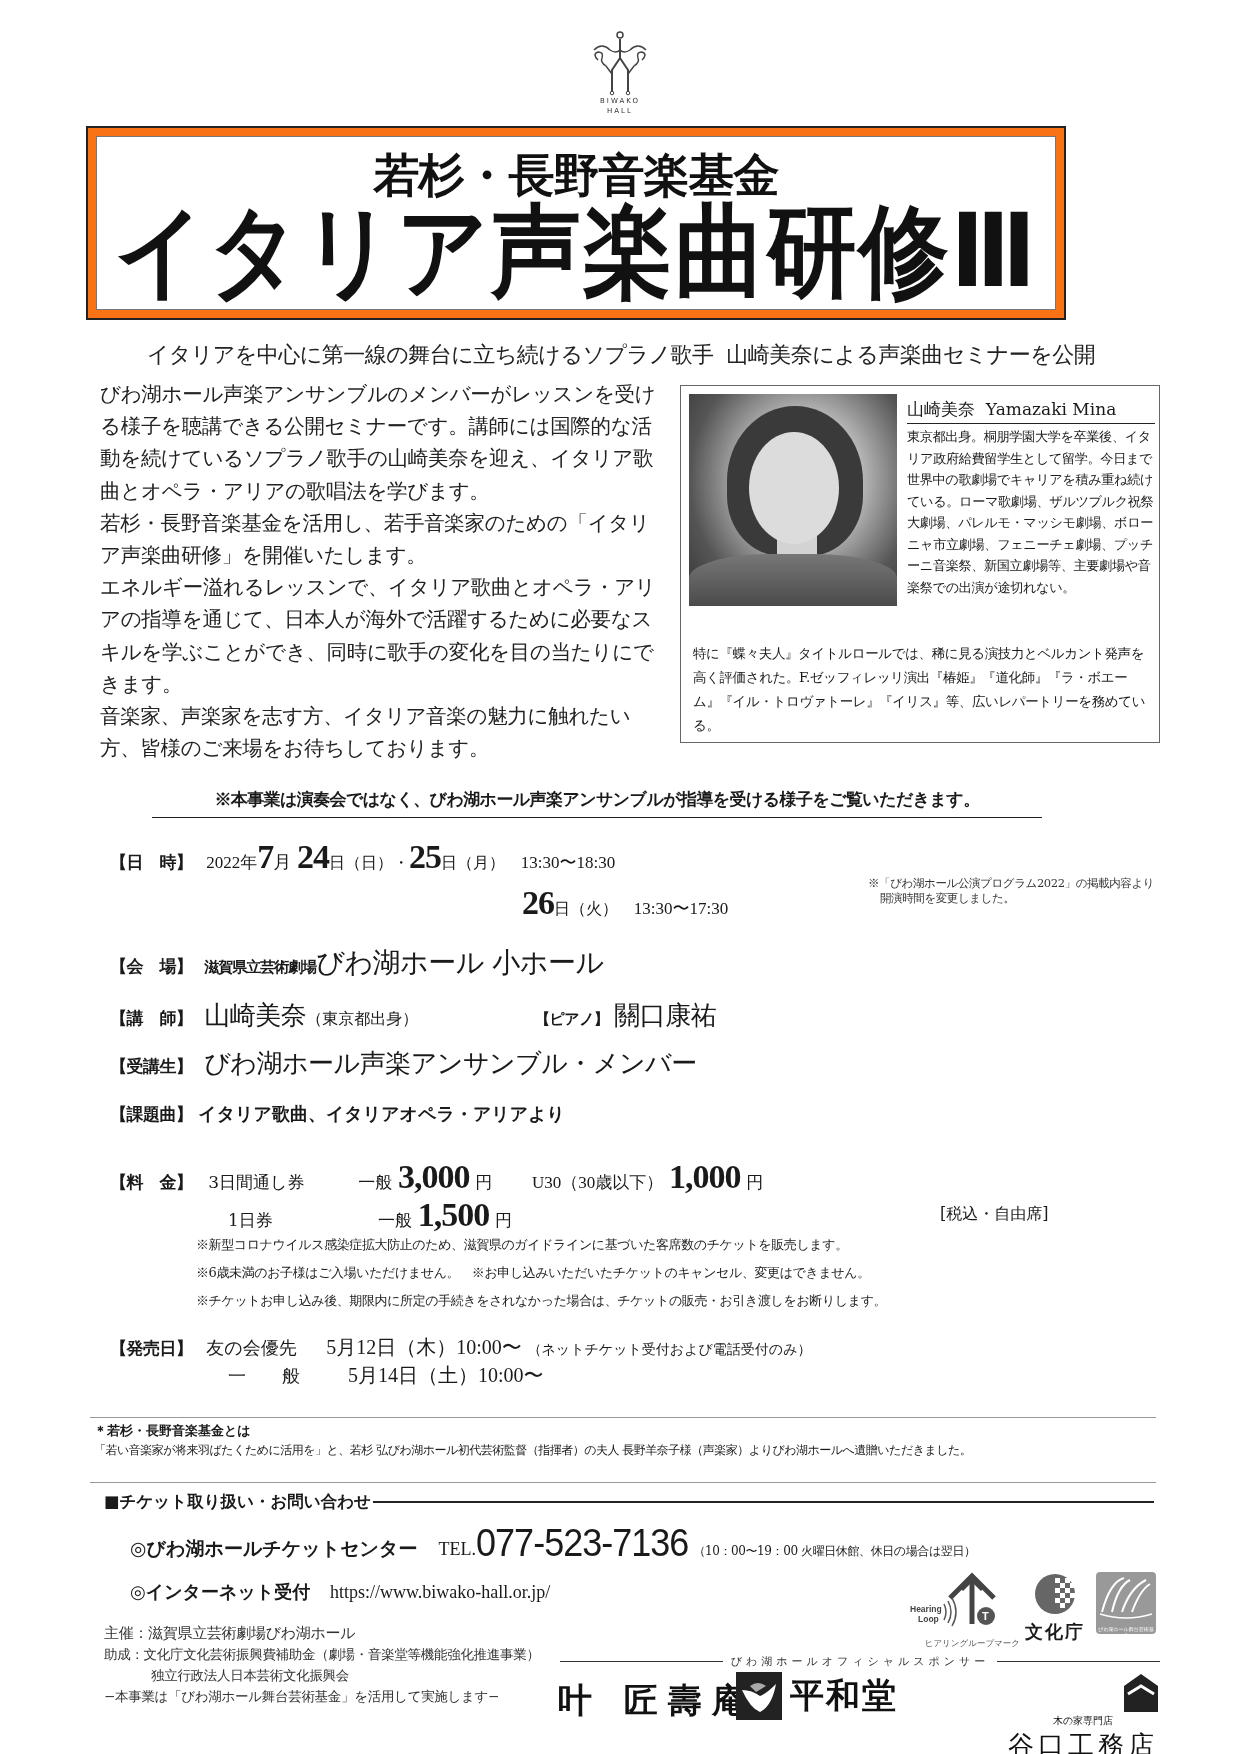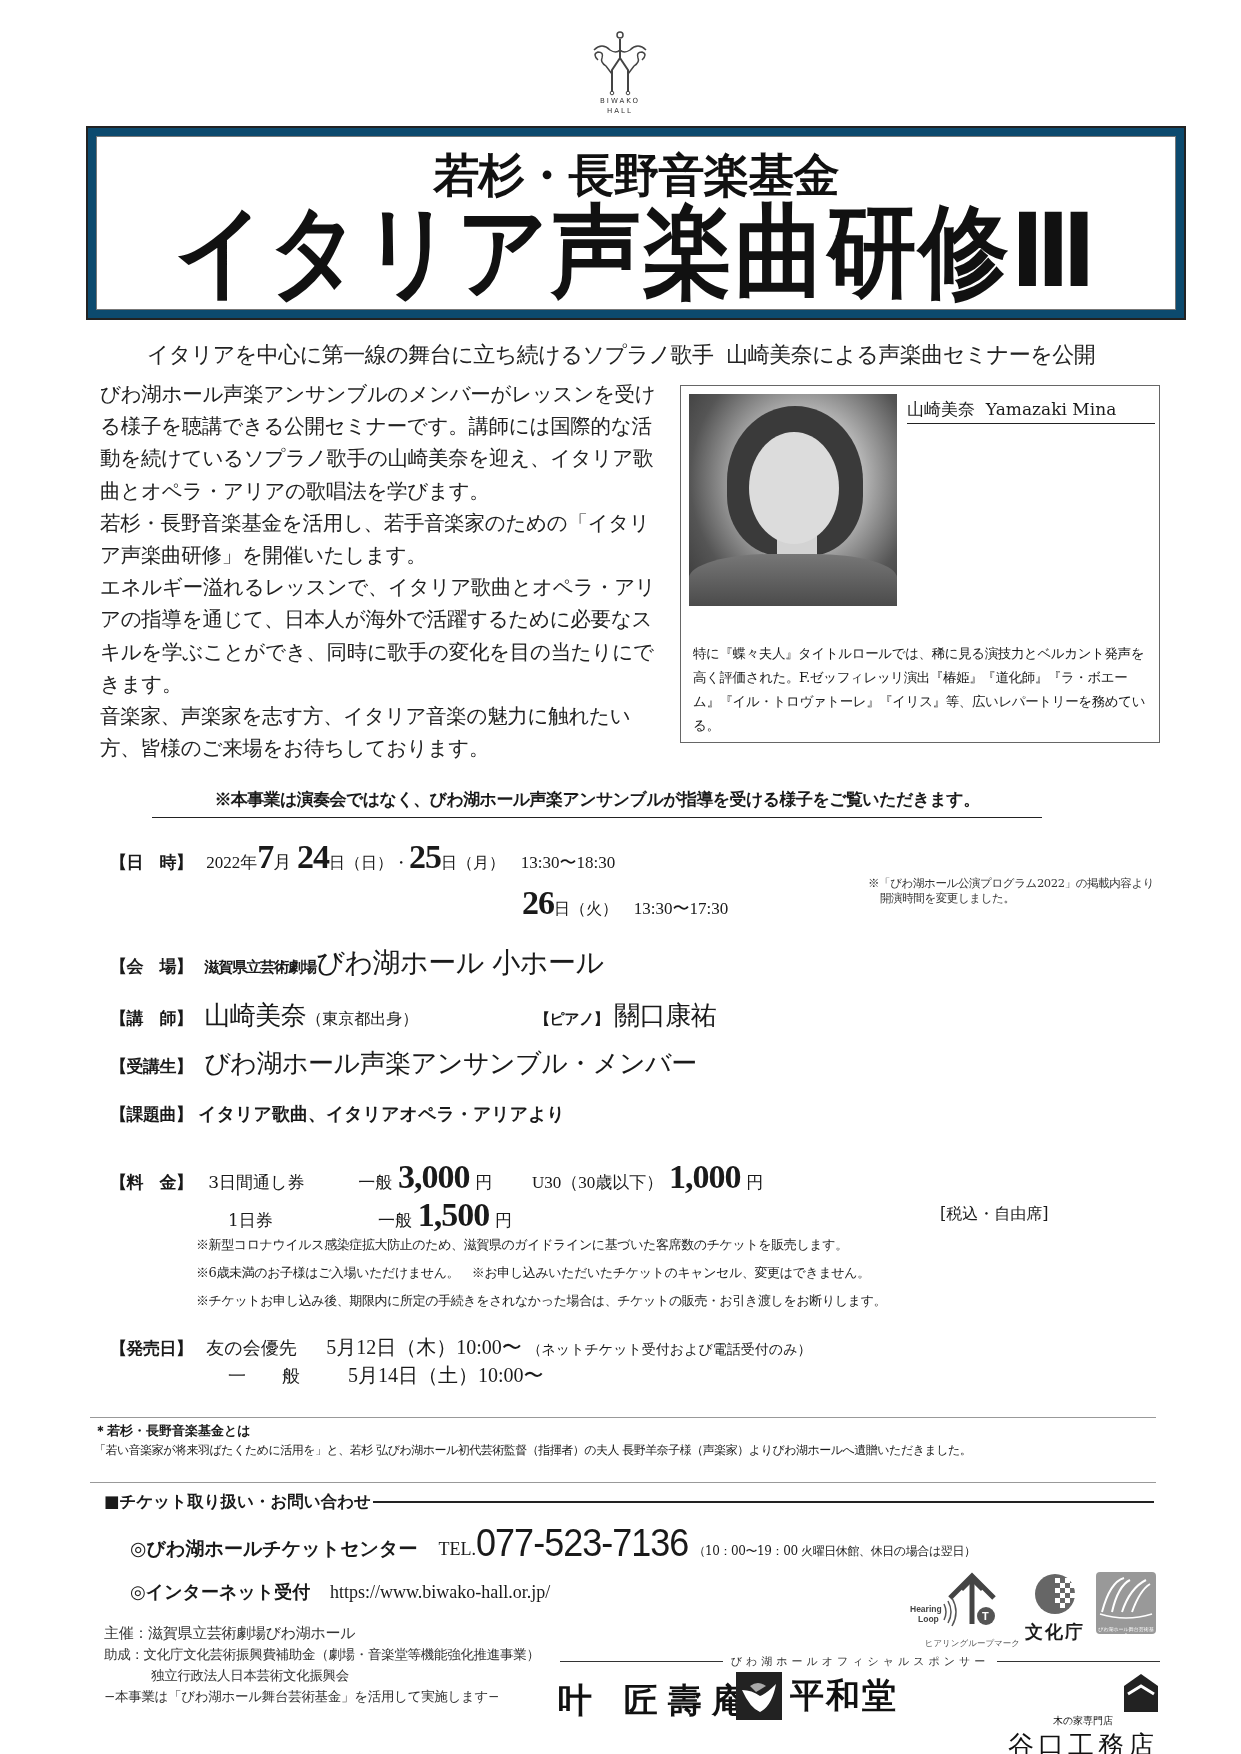--- a/index.html
+++ b/index.html
@@ -6,21 +6,21 @@
   html, body { width: 1241px; height: 1754px; background: #fff; }
   body { position: relative; font-family: "DejaVu Serif", "Liberation Serif", serif; color: #1a1a1a; overflow: hidden; }
   .abs { position: absolute; }
 
   
   #logo { left: 580px; top: 30px; width: 80px; height: 92px; text-align: center; }
   #logo svg { display: block; margin: 0 auto; }
   #logo .lt { font-family: "DejaVu Sans", sans-serif; font-size: 7px; letter-spacing: 2px; color: #333; line-height: 10px; }
 
   
-  #title-box { left: 86px; top: 126px; width: 1100px; height: 194px; background: #0c4a6e; border: 2px solid #222; padding: 8px; }
+  #title-box { left: 86px; top: 126px; width: 980px; height: 194px; background: #f97316; border: 2px solid #222; padding: 8px; }
   #title-box .inner { width: 100%; height: 100%; background: #fff; border: 1px solid #777; text-align: center; }
   #title-sub { font-family: "DejaVu Sans", sans-serif; font-weight: bold; font-size: 46px; letter-spacing: -1px; padding-top: 10px; line-height: 56px; color: #111; }
   #title-main { font-family: "DejaVu Sans", sans-serif; font-weight: bold; font-size: 90px; line-height: 96px; letter-spacing: 2px; color: #111; transform: scaleY(1.12); }
 
   #tagline { left: 76px; top: 340px; width: 1090px; text-align: center; font-family: Liberation Mono, monospace; font-size: 22px; color: #222; letter-spacing: -0.5px; }
 
   
   #intro { left: 100px; top: 378px; width: 560px; font-size: 20.5px; line-height: 32.2px; color: #222; letter-spacing: -0.3px; }
   #intro p { margin: 0; }
 
@@ -113,20 +113,21 @@
 <div id="profile" class="abs">
   <div id="photo">
     <div class="hair"></div>
     <div class="neck"></div>
     <div class="face"></div>
     <div class="dress"></div>
   </div>
   <div id="prof-name">
     <span>山崎美奈</span>&nbsp;&nbsp;<span>Yamazaki Mina</span>
   </div>
+  <div id="prof-bio1">東京都出身。桐朋学園大学を卒業後、イタリア政府給費留学生として留学。今日まで世界中の歌劇場でキャリアを積み重ね続けている。ローマ歌劇場、ザルツブルク祝祭大劇場、パレルモ・マッシモ劇場、ボローニャ市立劇場、フェニーチェ劇場、プッチーニ音楽祭、新国立劇場等、主要劇場や音楽祭での出演が途切れない。</div>
   <div id="prof-bio2">特に『蝶々夫人』タイトルロールでは、稀に見る演技力とベルカント発声を高く評価された。F.ゼッフィレッリ演出『椿姫』『道化師』『ラ・ボエーム』『イル・トロヴァトーレ』『イリス』等、広いレパートリーを務めている。</div>
 </div>
 
 <div id="notice" class="abs">※本事業は演奏会ではなく、びわ湖ホール声楽アンサンブルが指導を受ける様子をご覧いただきます。</div>
 
 <div class="abs row" style="top:838px;">
   <span class="lbl">【日　時】</span>
   <span class="mid" style="margin-left:8px;">2022年</span><span class="big">7</span><span>月</span>
   <span class="big">24</span><span style="font-size:16px;">日（日）・</span><span class="big">25</span><span style="font-size:16px;">日（月）</span>
   <span class="mid" style="margin-left:10px;">13:30〜18:30</span>

